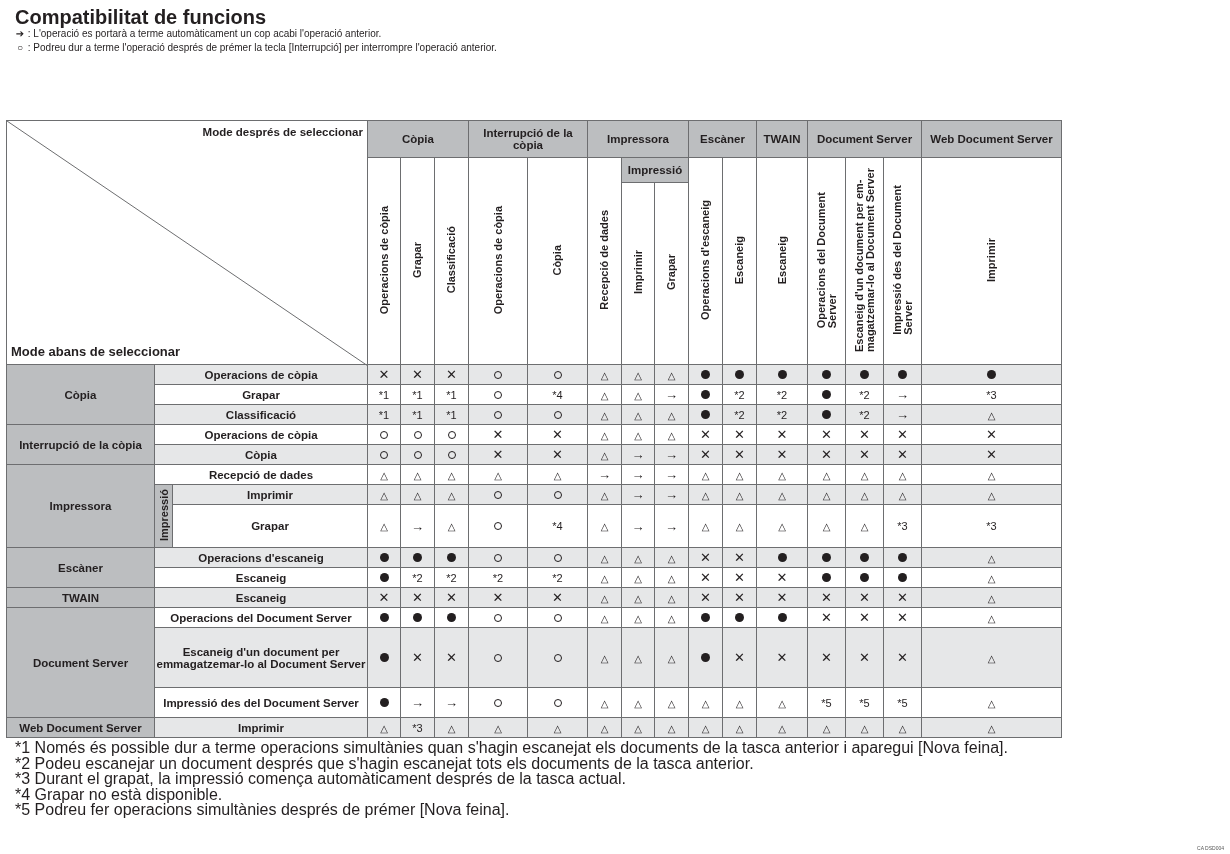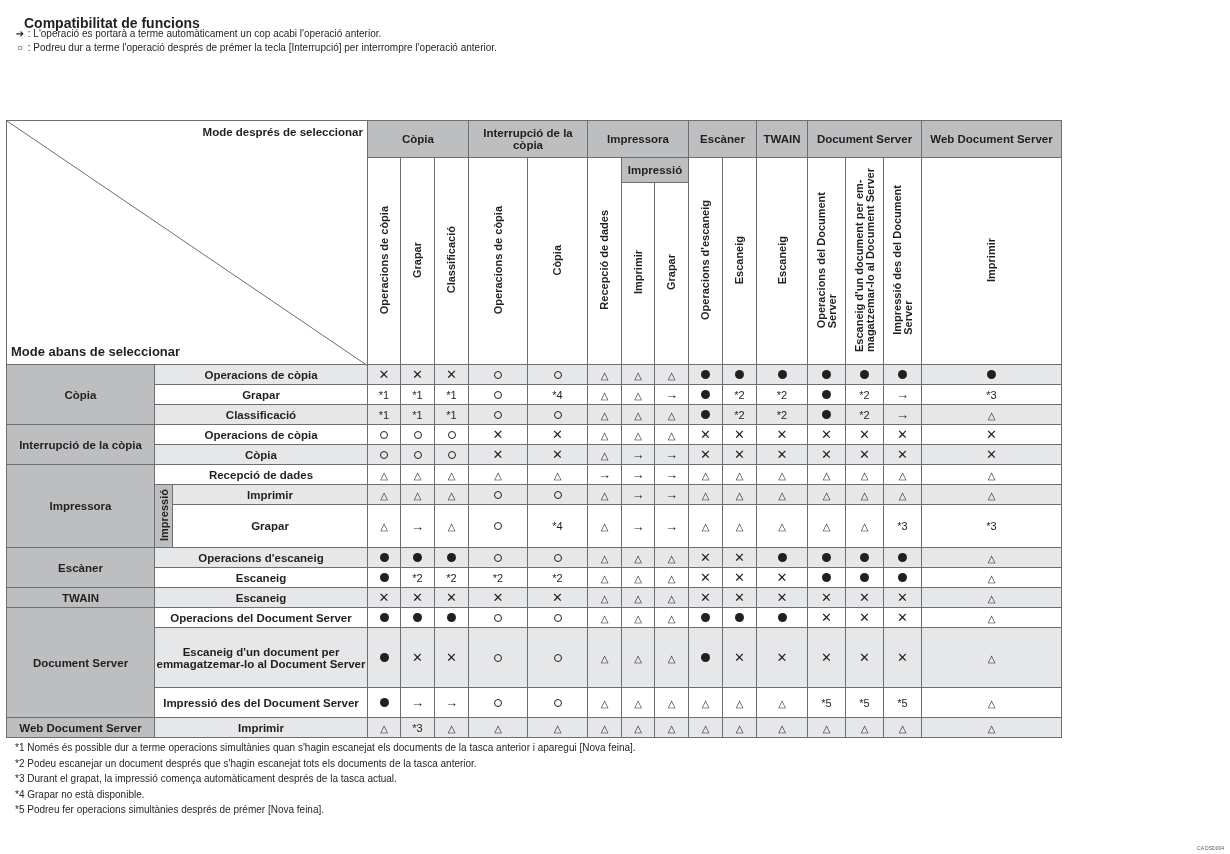--- a/index.html
+++ b/index.html
@@ -1,18 +1,18 @@
 <!DOCTYPE html>
 <html><head>
 <meta charset="utf-8">
 <style>
   html, body { margin:0; padding:0; background:#ffffff; }
   body { width:1230px; height:854px; position:relative; overflow:hidden;
          font-family:"Liberation Sans", sans-serif; color:#231f20; }
-  .title { position:absolute; left:15px; top:6px; font-size:14px; font-weight:bold; margin:9px;text-align:right; }
+  .title { position:absolute; left:15px; top:6px; font-size:20px; font-weight:bold; margin:0;text-align:right; }
   .intro { position:absolute; left:15px; top:27px; font-size:10px; line-height:14.2px; }
   .intro div { white-space:nowrap; }
   .legend-sym { display:inline-block; width:10px; text-align:center; }
   table.compat { position:absolute; left:6px; top:120px; border-collapse:collapse;
                  table-layout:fixed; font-size:11px; }
   table.compat td, table.compat th { border:1px solid #6d6e70; padding:0; text-align:center; vertical-align:middle; }
   th.grp { background:#bcbec0; font-weight:bold; font-size:11.5px; height:36px; line-height:12px; }
   th.subgrp { background:#bcbec0; font-weight:bold; font-size:11.5px; height:24px; }
   th.vert { background:#fff; font-weight:bold; vertical-align:bottom; padding-bottom:6px; }
   th.vert .vt { writing-mode:vertical-rl; transform:rotate(180deg); display:inline-block;
@@ -26,21 +26,21 @@
   td.vsub { background:#bcbec0; font-weight:bold; }
   td.vsub .vt { writing-mode:vertical-rl; transform:rotate(180deg); display:inline-block; font-size:11px; }
   tr.odd td.c, tr.odd td.rsub { background:#e6e7e8; }
   tr.even td.c, tr.even td.rsub { background:#ffffff; }
   td.c { font-size:11px; }
   td.c .sym-dot { display:inline-block; width:9px; height:9px; border-radius:50%; background:#231f20; }
   td.c .sym-circ { display:inline-block; width:6px; height:6px; border-radius:50%; border:1px solid #231f20; }
   td.c .sym-tri { font-size:10px; }
   td.c .sym-x { font-size:13px; }
   td.c .sym-arr { font-size:13px; font-weight:bold; }
-  .notes { position:absolute; left:15px; top:740px; font-size:10px; line-height:15.5px; }
+  .notes { position:absolute; left:15px; top:740px; font-size:16px; line-height:15.5px; }
   .notes div { white-space:nowrap; }
   .code { position:absolute; right:6px; bottom:3px; font-size:5px; color:#555; }
 </style>
 </head>
 <body>
 
 <h1 class="title">Compatibilitat de funcions</h1>
 
 <div class="intro">
   <div><span class="legend-sym">➔</span> <span>: L'operació es portarà a terme automàticament un cop acabi l'operació anterior.</span></div>

